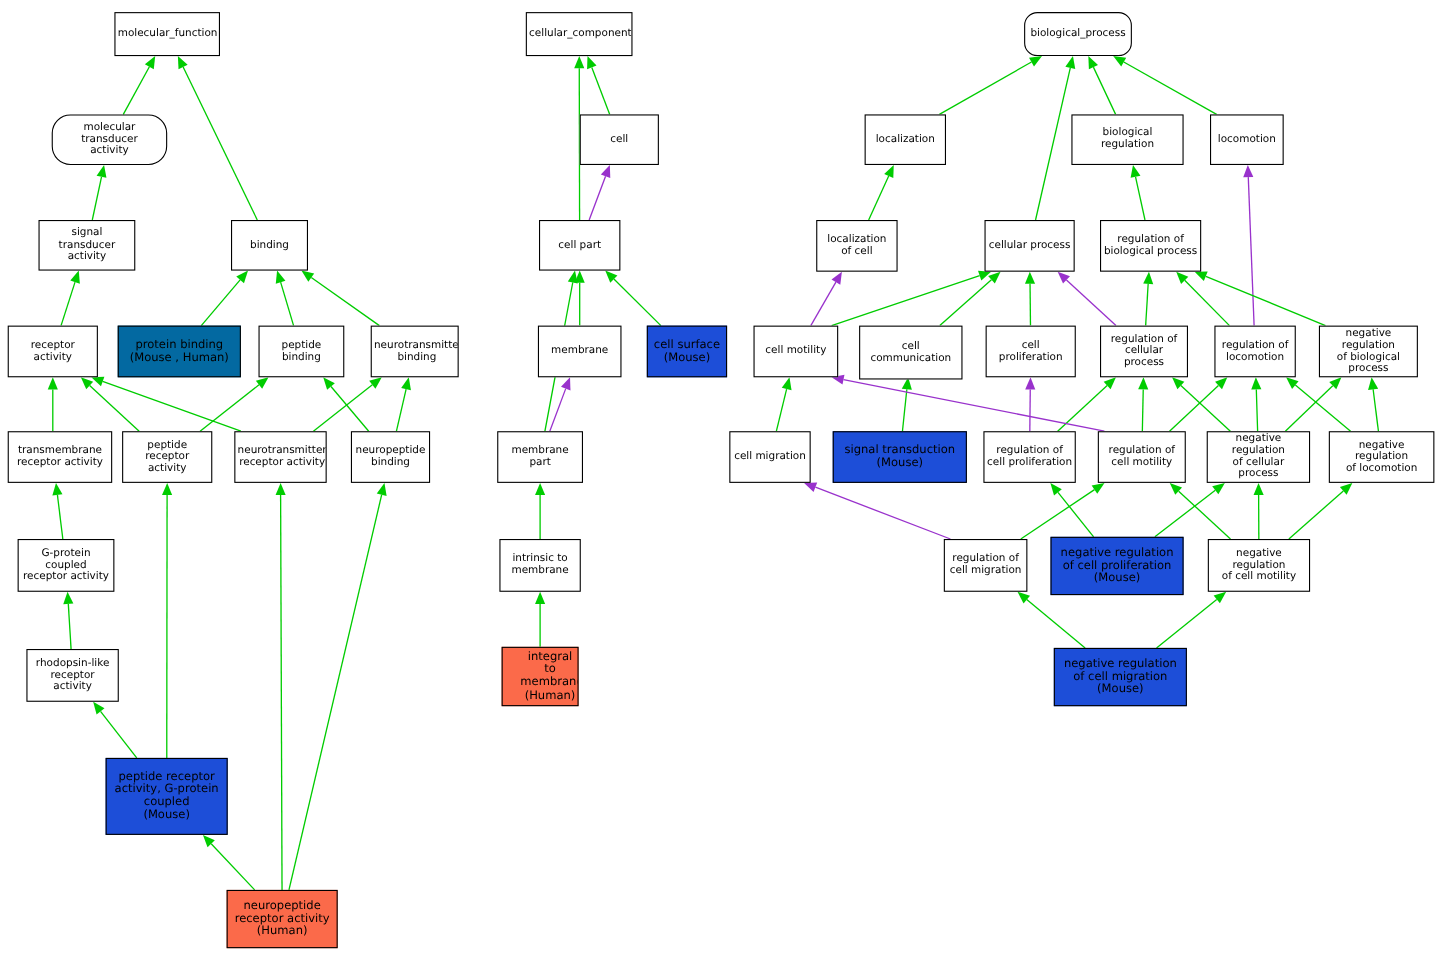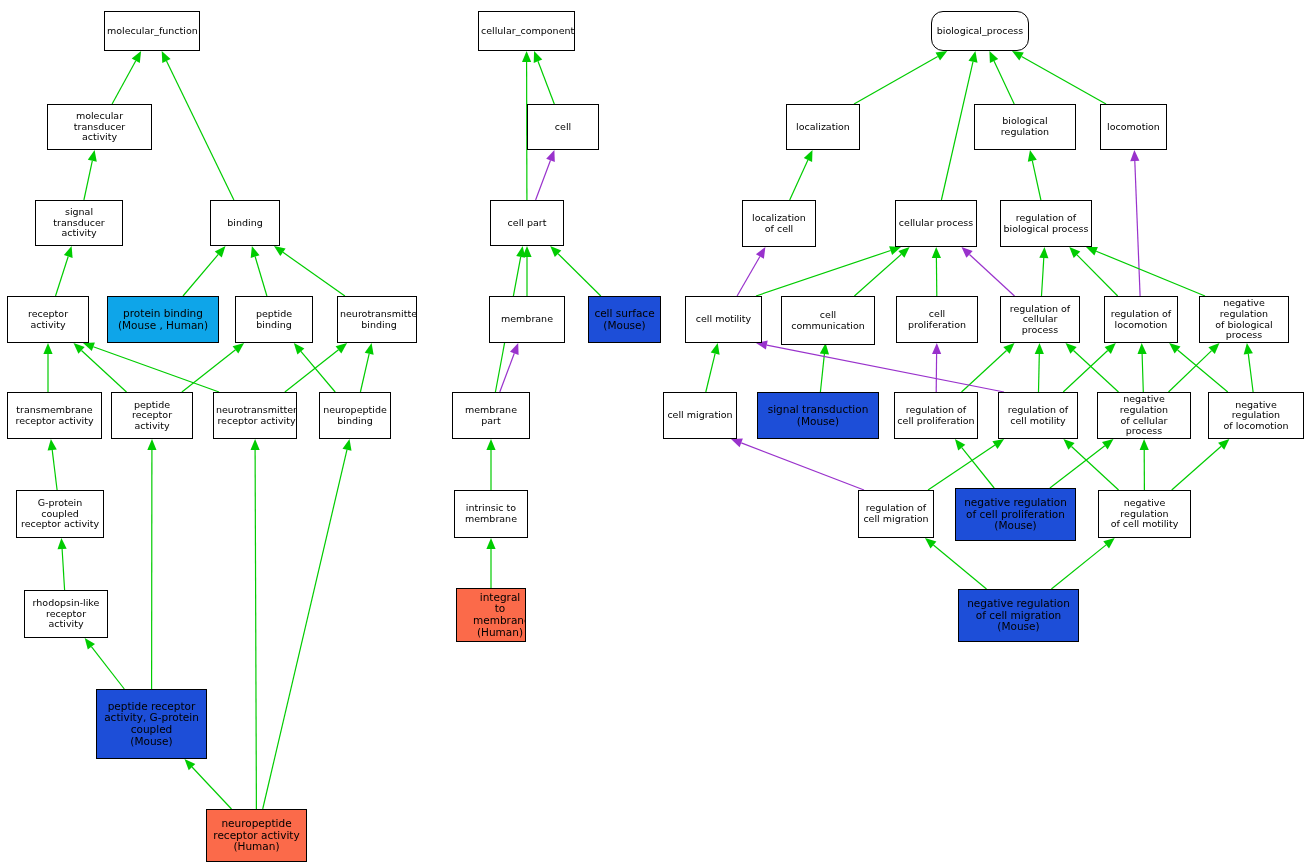--- a/index.html
+++ b/index.html
@@ -31,21 +31,21 @@
     align-items: center;
     justify-content: flex-start;
     text-align: center;
     line-height: 1.12;
     color: #000000;
     overflow: hidden;
     white-space: pre-line;
   }
   .go-node .lbl { display: block; width: 100%; padding: 0 2px; }
   .fill-white   { background: #ffffff; }
-  .fill-gray    { background: #0ea5e9; }
+  .fill-gray    { background: #0369a1; }
   .fill-blue    { background: #1d4ed8; }
   .fill-red     { background: #fb6a4a; }
   .sz-sm  { font-size: 9.5px; }
   .sz-md  { font-size: 10.5px; }
 </style>
 </head>
 <body>
 
 <div id="canvas">
   <svg id="edge-layer" viewBox="0 0 1312 868" width="1312" height="868">
@@ -309,21 +309,21 @@
         <line x1="986.5" y1="589.0" x2="933.4" y2="545.0" stroke="#00cc00" stroke-width="1.2"></line>
         <polygon points="925.0,538.0 936.4,541.5 930.5,548.6" fill="#00cc00"></polygon>
       </g>
       <g>
         <line x1="1051.4" y1="589.0" x2="1106.1" y2="544.9" stroke="#00cc00" stroke-width="1.2"></line>
         <polygon points="1114.7,538.0 1109.0,548.5 1103.3,541.3" fill="#00cc00"></polygon>
       </g>
     </svg>
   <div id="node-layer">
       <div class="go-node fill-white sz-sm" style="left: 104px; top: 11px; width: 96px; height: 40px;"><span class="lbl">molecular_function</span></div>
-      <div class="go-node fill-white sz-sm" style="left: 47px; top: 104px; width: 105px; height: 46px;"><span class="lbl">molecular transducer
+      <div class="go-node fill-white sz-sm" style="left: 47px; top: 104px; width: 105px; height: 46px; border-radius: 17px;"><span class="lbl">molecular transducer
 activity</span></div>
       <div class="go-node fill-white sz-sm" style="left: 35px; top: 200px; width: 88px; height: 46px;"><span class="lbl">signal transducer
 activity</span></div>
       <div class="go-node fill-white sz-sm" style="left: 210px; top: 200px; width: 70px; height: 46px;"><span class="lbl">binding</span></div>
       <div class="go-node fill-white sz-sm" style="left: 7px; top: 296px; width: 82px; height: 47px;"><span class="lbl">receptor activity</span></div>
       <div class="go-node fill-gray sz-md" style="left: 107px; top: 296px; width: 112px; height: 47px;"><span class="lbl">protein binding
 (Mouse , Human)</span></div>
       <div class="go-node fill-white sz-sm" style="left: 235px; top: 296px; width: 78px; height: 47px;"><span class="lbl">peptide binding</span></div>
       <div class="go-node fill-white sz-sm" style="left: 337px; top: 296px; width: 80px; height: 47px;"><span class="lbl">neurotransmitter
 binding</span></div>

